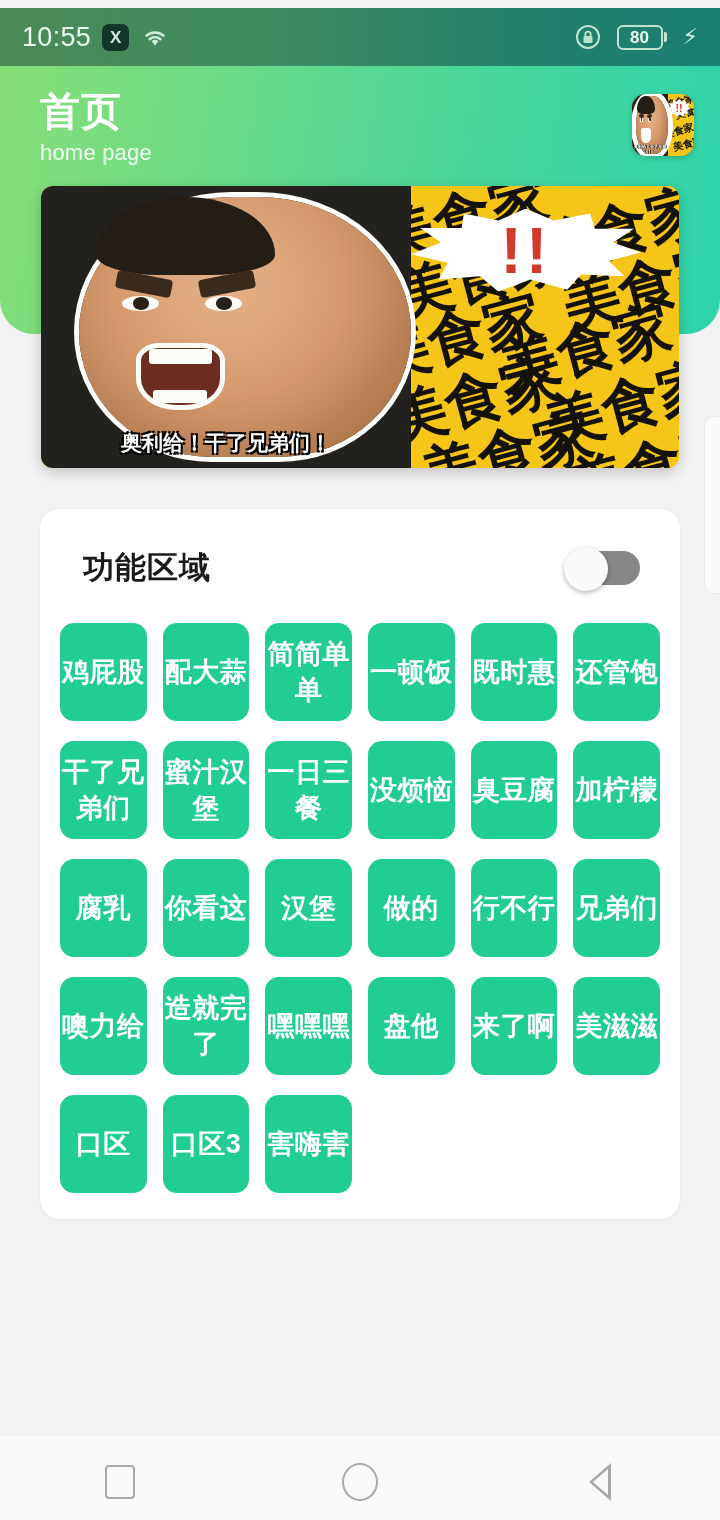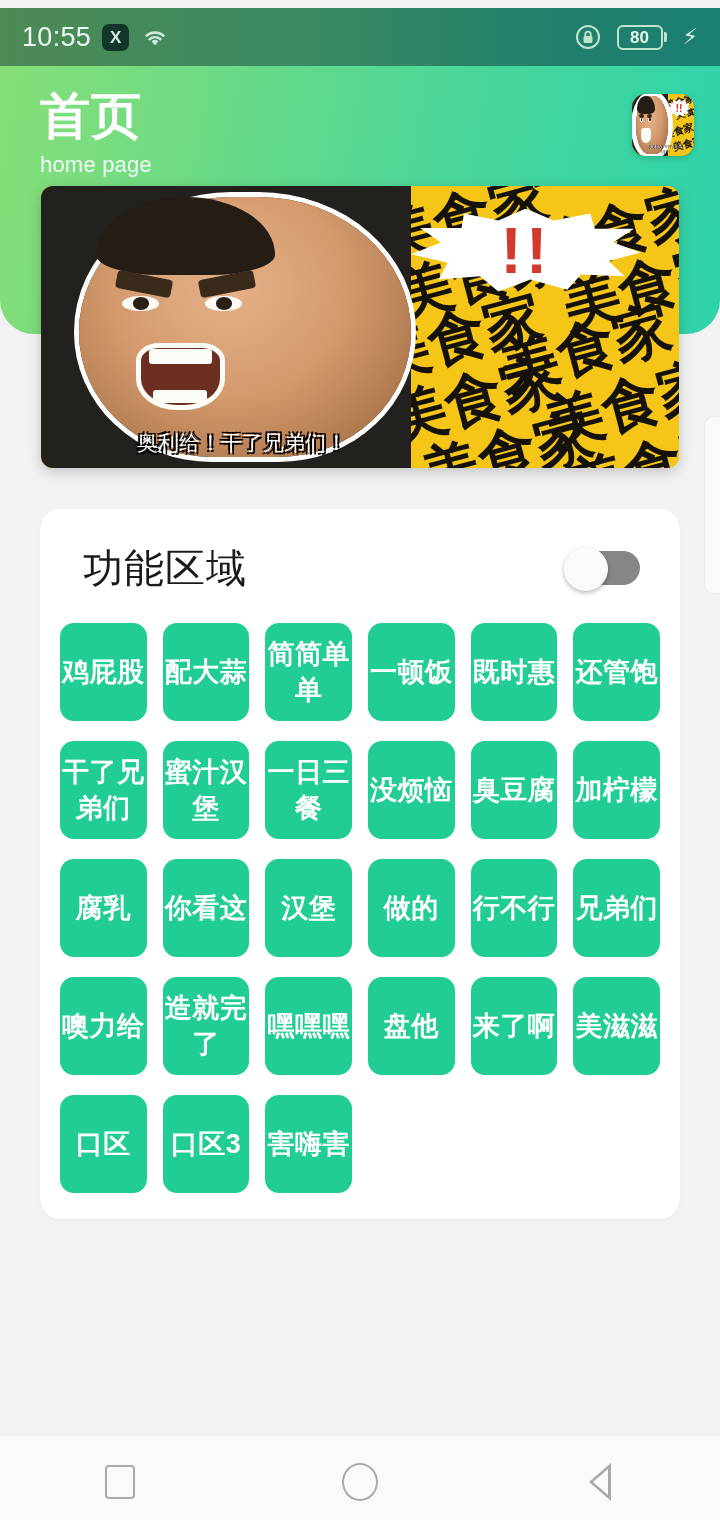--- a/index.html
+++ b/index.html
@@ -61,21 +61,21 @@
     border-bottom-right-radius: 34px;
     z-index: 5;
   }
   .header-inner {
     position: absolute; top: 0; left: 0; right: 0;
     padding: 22px 26px 0 40px;
     display: flex; align-items: flex-start;
   }
   .header-titles { display: flex; flex-direction: column; }
   .h-title {
-    color: #ffffff; font-size: 50px; font-weight: 700;
+    color: #ffffff; font-size: 40px; font-weight: 700;
     line-height: 1.15; letter-spacing: 1px;
   }
   .h-sub {
     color: #f2fff7; font-size: 22px; font-weight: 400;
     margin-top: 6px; letter-spacing: .2px;
   }
   .avatar {
     margin-left: auto; margin-top: 6px;
     width: 62px; height: 62px; border-radius: 14px;
     overflow: hidden; position: relative;
@@ -137,22 +137,22 @@
     font-family: "DejaVu Sans", sans-serif;
     transform: rotate(-15deg); white-space: nowrap;
   }
   .meme .burst {
     position: absolute; right: 6%; top: 8%; width: 36%; height: 30%;
     background: #ffffff; color: #d33a2e; font-weight: 900;
     display: flex; align-items: center; justify-content: center;
     clip-path: polygon(50% 0%,62% 14%,78% 6%,80% 24%,97% 24%,88% 40%,100% 52%,86% 62%,93% 80%,74% 78%,68% 96%,52% 84%,38% 98%,30% 80%,12% 84%,16% 64%,0% 54%,13% 40%,4% 23%,22% 23%,23% 6%,38% 14%);
   }
   .meme .caption {
-    position: absolute; left: 16px; bottom: 3%; width: 58%;
-    text-align: center; color: #ffffff; font-weight: 400;
+    position: absolute; left: 0; bottom: 3%; width: 58%;
+    text-align: center; color: #ffffff; font-weight: 700;
   }
 
   
   .banner {
     position: absolute; top: 178px; left: 41px;
     width: 638px; height: 282px;
     border-radius: 12px; overflow: hidden;
     box-shadow: 0 4px 14px rgba(0,0,0,.20);
     z-index: 12; background: #f5c518;
   }
@@ -187,21 +187,21 @@
     z-index: 10;
     box-shadow: 0 1px 3px rgba(0,0,0,.05);
     overflow: hidden;
   }
   .card-head {
     display: flex; align-items: center;
     padding: 0 40px 0 43px;
     height: 66px;
   }
   .card-title {
-    font-size: 40px; font-weight: 400; color: #1a1a1a;
+    font-size: 31px; font-weight: 700; color: #1a1a1a;
     letter-spacing: 1px;
   }
   .switch {
     margin-left: auto; position: relative;
     width: 76px; height: 42px;
   }
   .switch-track {
     position: absolute; right: 0; top: 4px;
     width: 68px; height: 34px;
     background: #868686; border-radius: 17px;

